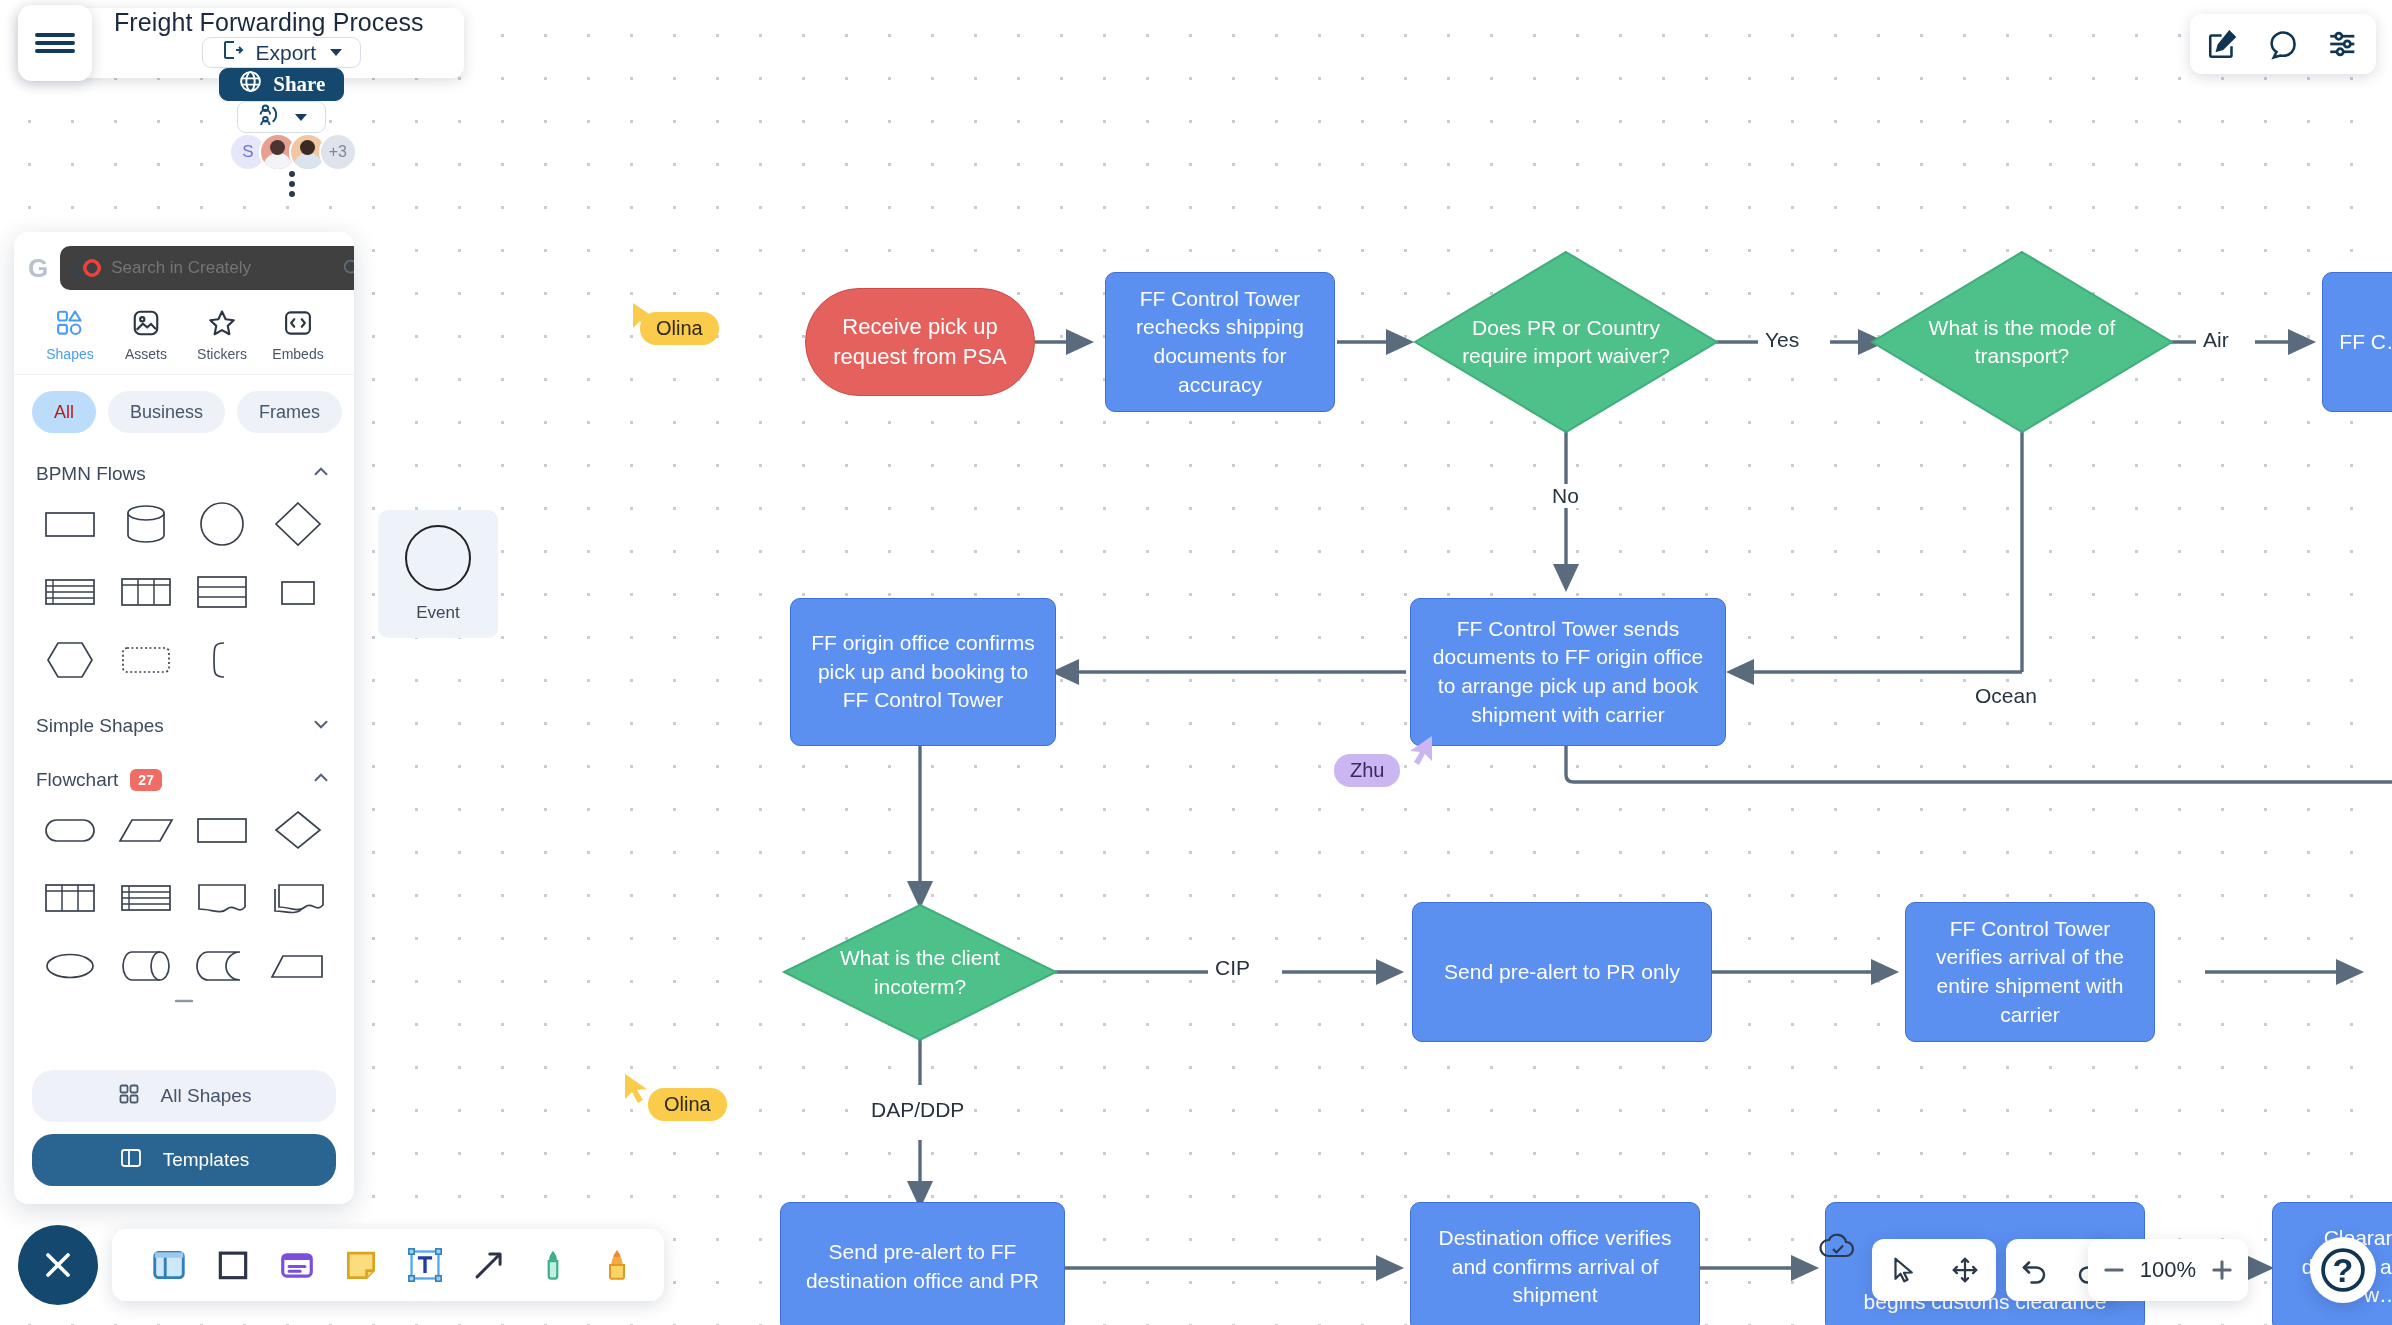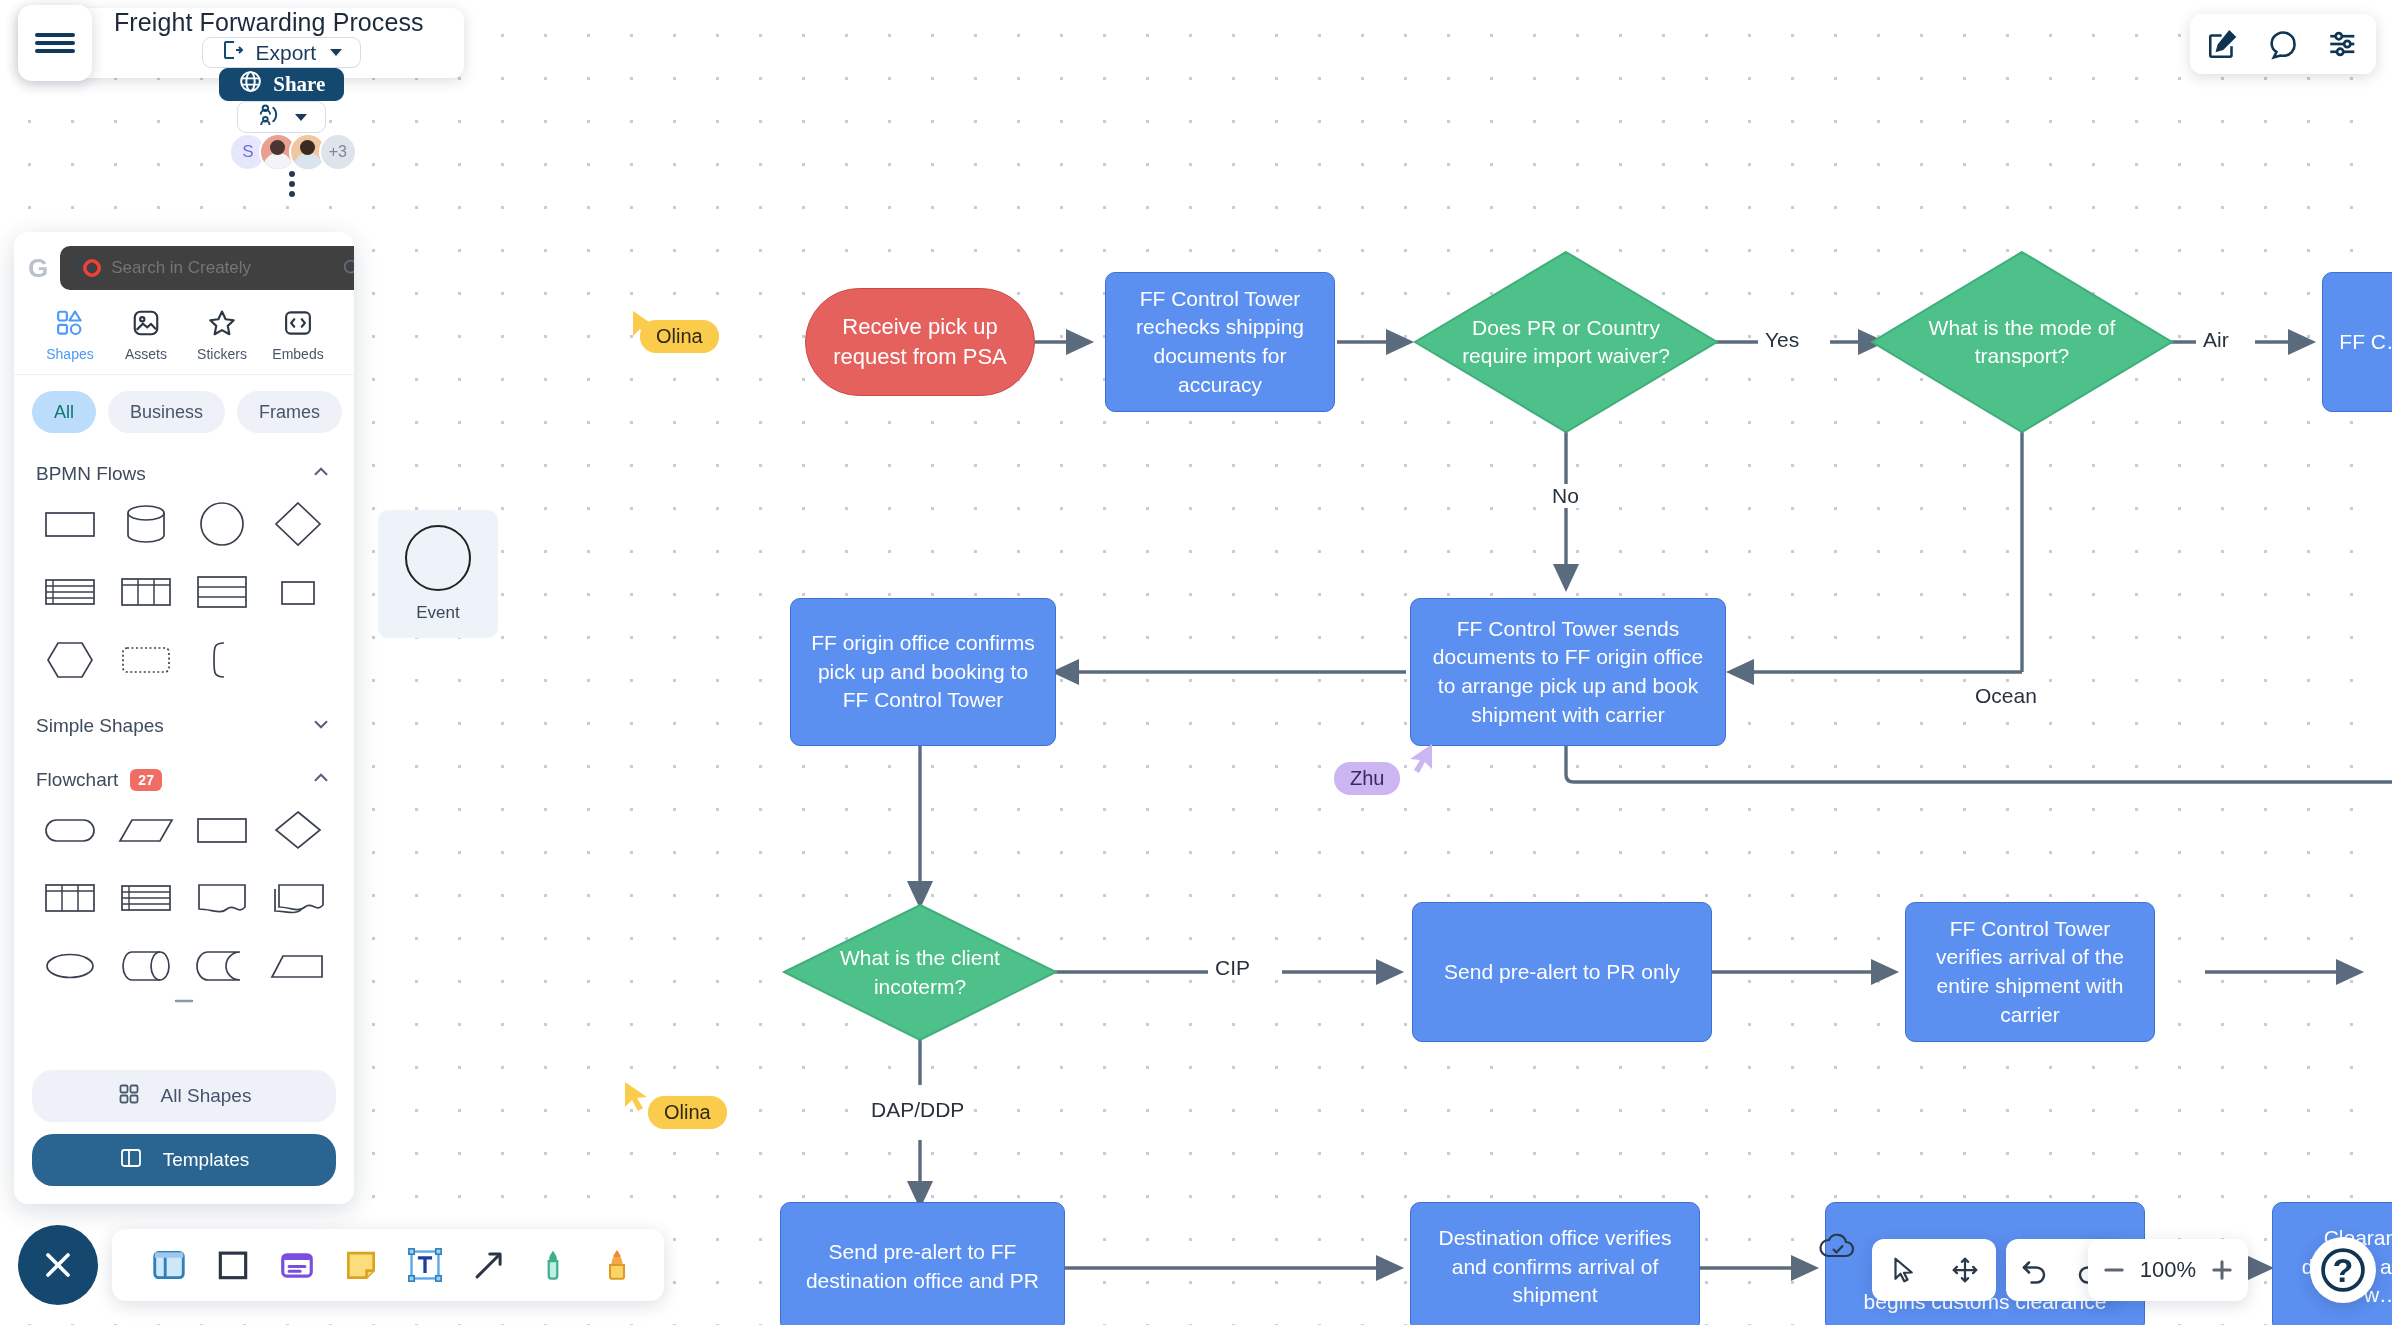--- a/index.html
+++ b/index.html
@@ -116,21 +116,21 @@
   .ptab { display:flex; flex-direction:column; align-items:center; gap:8px; cursor:pointer; width:25%;}
   .ptab .lbl { font-size: 14px; color:#48566a; }
   .ptab.active .lbl { color:#4a9bf5; }
 
   .chips { display:flex; gap:12px; padding: 16px 18px 6px 18px; }
   .chip {
     height: 42px; padding: 0 22px; border-radius: 21px;
     display:flex;align-items:center;justify-content:center;
     font-size:18px; color:#47566a; background:#eef2f8; cursor:pointer;
   }
-  .chip.active { background:#bcdcfb; color:#0f766e; }
+  .chip.active { background:#bcdcfb; color:#b91c1c; }
 
   .panel-scroll { flex:1; overflow:hidden; padding: 0 18px; }
   .sec-head {
     display:flex; align-items:center; gap:12px;
     padding: 22px 4px 6px 4px;
   }
   .sec-title { font-size: 19px; color:#3d4b5e; }
   .sec-badge {
     background:#ef6d64; color:#fff; font-size:14px; font-weight:600;
     border-radius:6px; padding: 2px 8px; line-height:18px;
@@ -213,21 +213,21 @@
     position:absolute; inset:0; display:flex;align-items:center;justify-content:center;
     text-align:center; color:#fff; font-size: 21px; line-height:1.34; padding: 0 30px;
     pointer-events:none;
   }
   .edge-label {
     position:absolute; font-size: 21px; color:#27323f;
     background:#fff; padding: 0 7px; white-space:nowrap;
   }
 
   
-  .cursor-tag { position:absolute; z-index: 30; margin-top: 8px; }
+  .cursor-tag { position:absolute; z-index: 30; }
   .cursor-tag .pill {
     border-radius: 16px; padding: 5px 16px; font-size: 20px;
     display:inline-block; white-space:nowrap;
   }
   .cursor-tag .arrow { position:absolute; }
   .c-olina .pill { background:#fbcb4b; color:#2f2a18; }
   .c-nadia .pill { background:#8fbdf0; color:#16355c; }
   .c-zhu   .pill { background:#cbb6f2; color:#3a2a60; }
 
   .cloud-ic { position:absolute; z-index: 20; }

